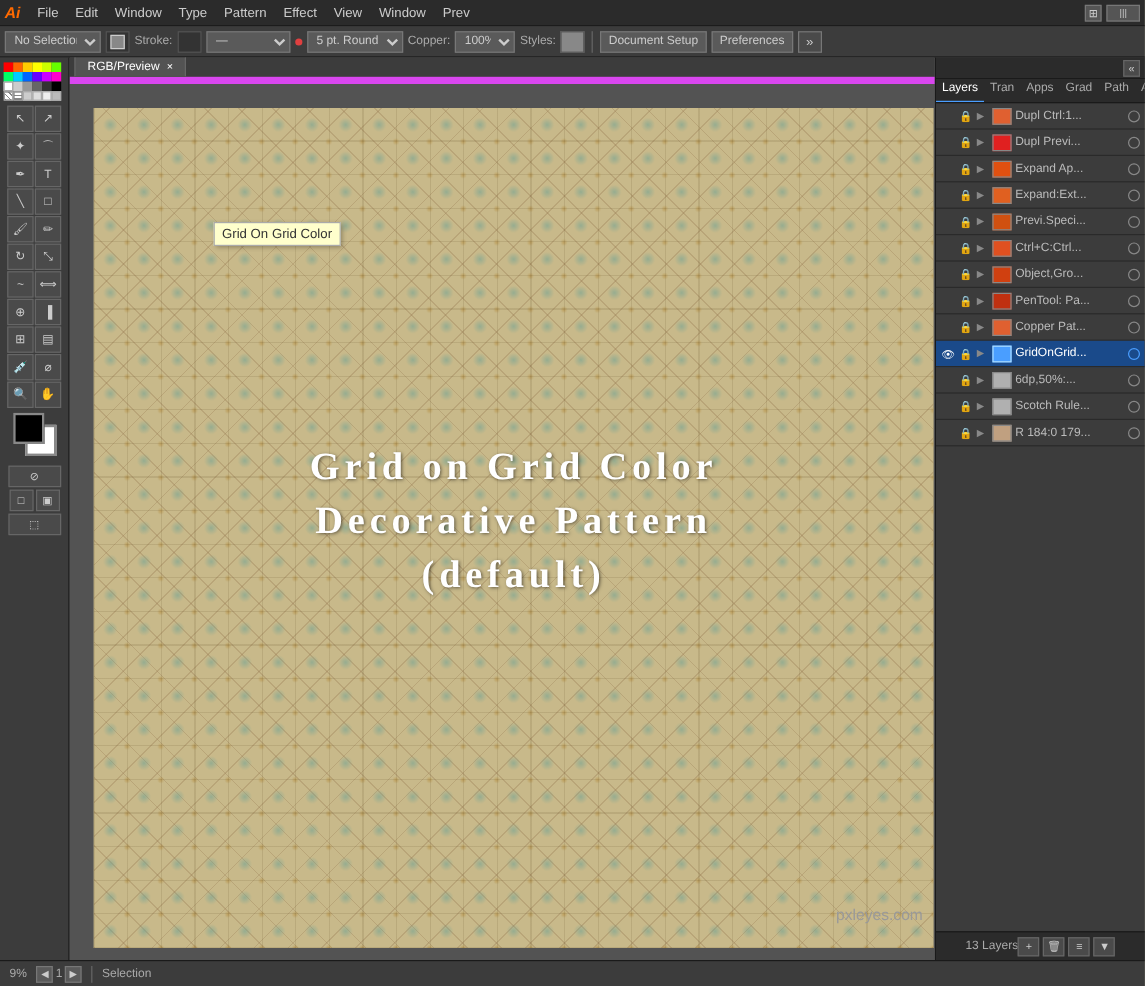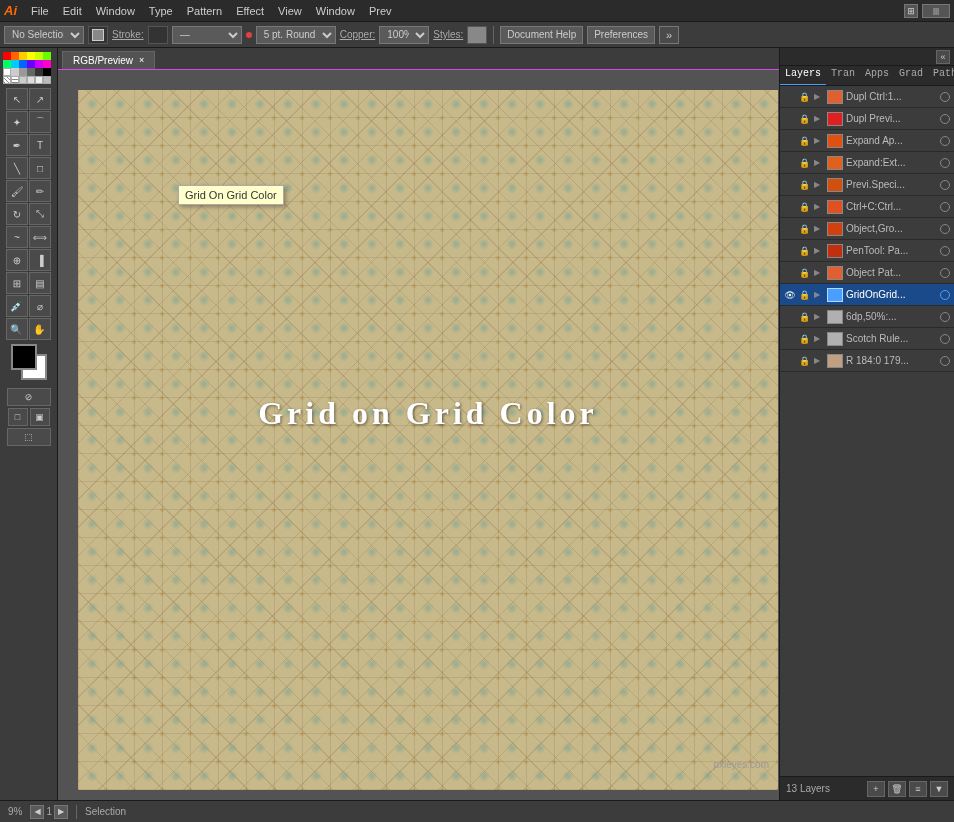--- a/index.html
+++ b/index.html
@@ -15,21 +15,21 @@
 
     
     #toolbar {
       width: 100%; height: 26px; background: #3c3c3c; display: flex; align-items: center;
       padding: 0 4px; gap: 4px; border-bottom: 1px solid #1a1a1a;
     }
     .toolbar-select {
       background: #5a5a5a; border: 1px solid #777; color: #ccc; font-size: 10px;
       height: 18px; padding: 0 3px; cursor: pointer;
     }
-    .toolbar-label { font-size: 10px; color: #aaa; text-decoration: underline; }
+    .toolbar-label { font-size: 10px; color: #aaa; }
     .toolbar-sep { width: 1px; height: 18px; background: #666; margin: 0 2px; }
     .toolbar-btn {
       background: #5a5a5a; border: 1px solid #777; color: #ccc; font-size: 10px;
       height: 18px; padding: 0 6px; cursor: pointer;
     }
 
     
     #main { display: flex; width: 100%; height: calc(822px - 22px - 26px - 22px); }
 
     
@@ -49,21 +49,21 @@
     }
 
     
     #canvas-area {
       flex: 1; background: #535353; overflow: hidden; position: relative;
     }
 
     
     #tab-bar {
       height: 22px; background: #3c3c3c; display: flex; align-items: flex-end;
-      border-bottom: 1px solid #d946ef; padding-left: 4px;
+      border-bottom: 6px solid #d946ef; padding-left: 4px;
     }
     .tab {
       padding: 2px 10px; font-size: 10px; color: #ccc; background: #4a4a4a;
       border: 1px solid #666; border-bottom: none; cursor: pointer; margin-right: 2px;
       height: 18px; display: flex; align-items: center;
     }
     .tab.active { background: #535353; border-bottom: 1px solid #535353; color: #fff; }
     .tab-close { margin-left: 6px; font-size: 9px; }
 
     
@@ -118,21 +118,20 @@
     
     #right-panel {
       width: 175px; background: #3c3c3c; border-left: 1px solid #1a1a1a;
       display: flex; flex-direction: column;
     }
 
     
     #panel-tabs {
       height: 20px; background: #2b2b2b; display: flex; overflow: hidden;
       border-bottom: 1px solid #1a1a1a;
-      font-family: Liberation Mono, monospace;
     }
     .panel-tab {
       padding: 2px 5px; font-size: 10px; color: #aaa; cursor: pointer;
       white-space: nowrap;
     }
     .panel-tab.active { color: #fff; border-bottom: 1px solid #4a9eff; }
 
     
     #layers-panel { flex: 1; overflow: hidden; }
     .layer-item {
@@ -160,40 +159,40 @@
     }
     .layer-circle {
       width: 10px; height: 10px; border-radius: 50%; border: 1px solid #888;
       flex-shrink: 0; margin-left: auto;
     }
     .layer-name { flex: 1; overflow: hidden; text-overflow: ellipsis; white-space: nowrap; }
 
     
     #panel-footer {
       height: 24px; background: #2b2b2b; display: flex; align-items: center;
-      justify-content: space-between; padding: 0 6px; font-size: 10px; color: #aaa;
+      justify-content: center; padding: 0 6px; font-size: 10px; color: #aaa;
       border-top: 1px solid #1a1a1a;
     }
     .panel-footer-btn {
       width: 18px; height: 16px; background: #4a4a4a; border: 1px solid #666;
       display: flex; align-items: center; justify-content: center;
       cursor: pointer; font-size: 9px; color: #ccc;
     }
 
     
     #status-bar {
       width: 100%; height: 22px; background: #3c3c3c; display: flex; align-items: center;
       padding: 0 8px; gap: 8px; border-top: 1px solid #1a1a1a; font-size: 10px; color: #aaa;
     }
     .status-sep { width: 1px; height: 14px; background: #666; }
 
     
     #watermark {
       position: absolute; bottom: 30px; right: 10px;
-      font-size: 10px; color: #999; z-index: 50;
+      font-size: 13px; color: #999; z-index: 50;
     }
 
     
     .scroll-arrow {
       width: 14px; height: 14px; background: #5a5a5a; border: 1px solid #777;
       display: flex; align-items: center; justify-content: center; cursor: pointer;
       font-size: 8px; color: #ccc; flex-shrink: 0;
     }
     .pc { width: 8px; height: 8px; cursor: pointer; flex-shrink: 0; }
 
@@ -246,21 +245,21 @@
   <select class="toolbar-select" style="width:80px;">
     <option>5 pt. Round</option>
   </select>
   <span class="toolbar-label">Copper:</span>
   <select class="toolbar-select" style="width:50px;">
     <option>100%</option>
   </select>
   <span class="toolbar-label">Styles:</span>
   <div style="width:20px;height:18px;background:#888;border:1px solid #555;"></div>
   <div class="toolbar-sep"></div>
-  <button class="toolbar-btn">Document Help</button>
+  <button class="toolbar-btn">Document Setup</button>
   <button class="toolbar-btn">Preferences</button>
   <div style="width:20px;height:18px;background:#4a4a4a;border:1px solid #777;display:flex;align-items:center;justify-content:center;cursor:pointer;">»</div>
 </div>
 
 <div id="main">
 
   <div id="toolbox">
 
     <div style="width:52px; display:flex; flex-wrap:wrap; margin-bottom:2px;">
       <div style="width:8px;height:8px;background:#ff0000;" class="pc"></div>
@@ -344,21 +343,22 @@
       <div id="artboard">
         <div class="pattern-overlay"></div>
         <div class="pattern-diamonds"></div>
         <div class="pattern-dots"></div>
 
         <div style="position:absolute;top:0;left:0;right:0;bottom:0;
           background-image: repeating-linear-gradient(0deg, rgba(100,80,40,0.15) 0px, rgba(100,80,40,0.15) 1px, transparent 1px, transparent 28px),
                             repeating-linear-gradient(90deg, rgba(100,80,40,0.15) 0px, rgba(100,80,40,0.15) 1px, transparent 1px, transparent 28px);"></div>
         <div class="canvas-text">
           <span>Grid on Grid Color</span><br>
-          <br>
+          <span>Decorative Pattern</span><br>
+          <span>(default)</span>
         </div>
       </div>
 
       <div id="tooltip">
         <span>Grid On Grid Color</span>
       </div>
 
       <div id="watermark">
         <span>pxleyes.com</span>
       </div>
@@ -452,21 +452,21 @@
         <div class="layer-icon" style="background:#c03010;"></div>
         <span class="layer-name">PenTool: Pa...</span>
         <div class="layer-circle"></div>
       </div>
 
       <div class="layer-item">
         <div class="layer-vis"></div>
         <div class="layer-lock">🔒</div>
         <div class="layer-expand">▶</div>
         <div class="layer-icon" style="background:#e06030;"></div>
-        <span class="layer-name">Object Pat...</span>
+        <span class="layer-name">Copper Pat...</span>
         <div class="layer-circle"></div>
       </div>
 
       <div class="layer-item active">
         <div class="layer-vis">👁</div>
         <div class="layer-lock">🔒</div>
         <div class="layer-expand">▶</div>
         <div class="layer-icon" style="background:#4a9eff;border-color:#aaddff;"></div>
         <span class="layer-name">GridOnGrid...</span>
         <div class="layer-circle" style="border-color:#4a9eff;"></div>

